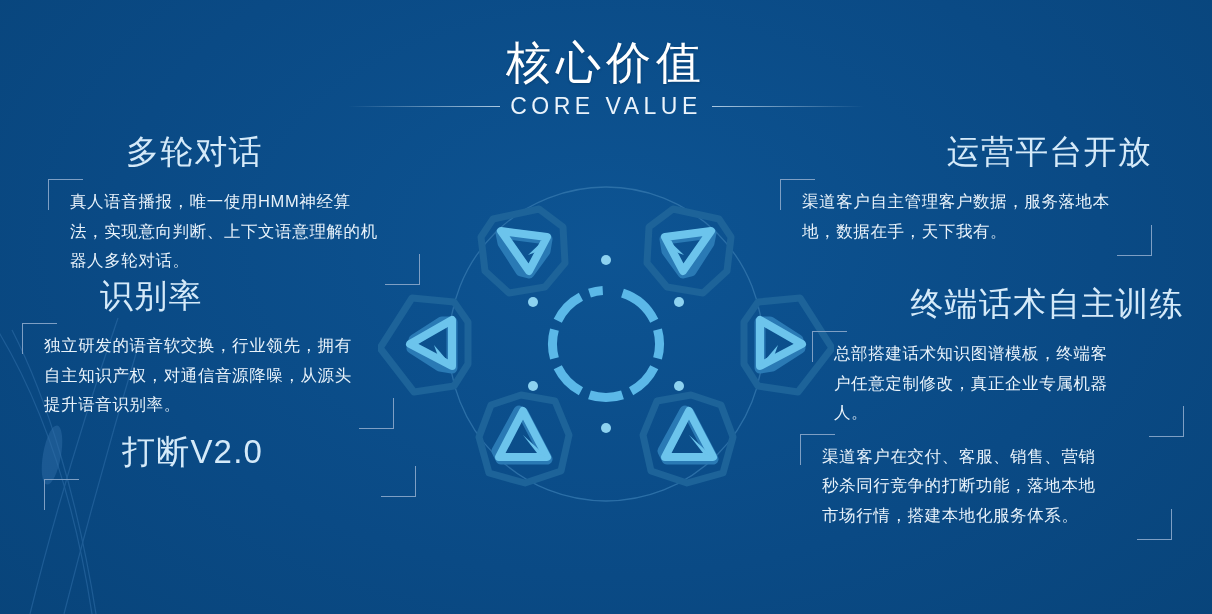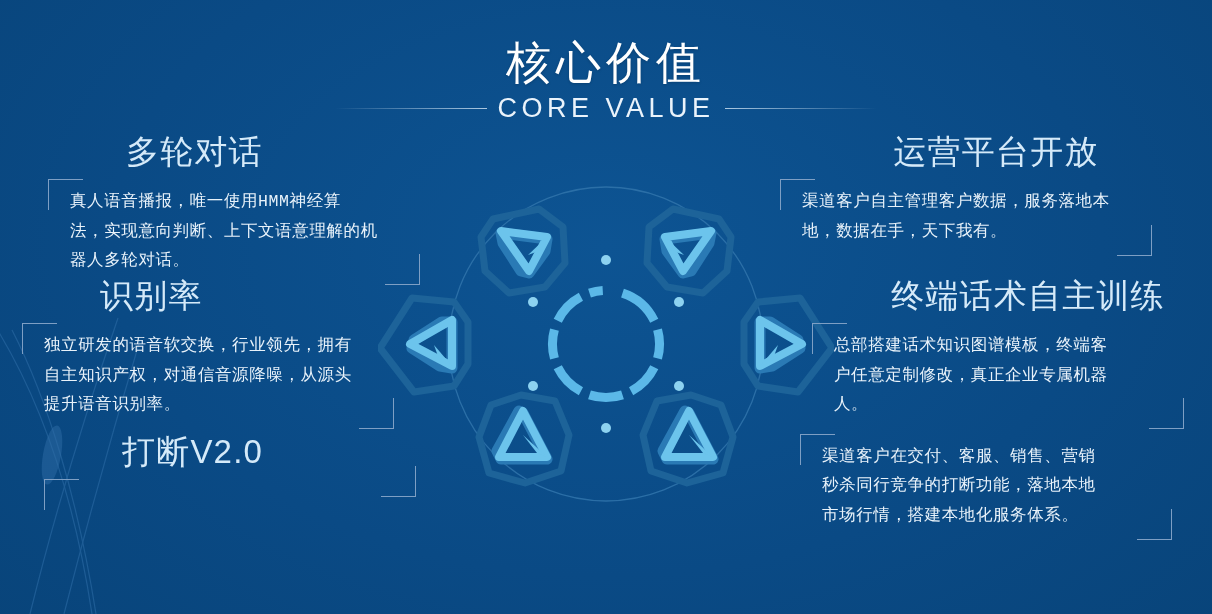--- a/index.html
+++ b/index.html
@@ -53,47 +53,46 @@
     height: 1px;
     width: 152px;
   }
   .title-rule.left {
     background: linear-gradient(to right, rgba(190,214,236,0) 0%, rgba(200,222,240,.85) 100%);
   }
   .title-rule.right {
     background: linear-gradient(to left, rgba(190,214,236,0) 0%, rgba(200,222,240,.85) 100%);
   }
   .title-en {
-    font-size: 27px;
+    font-size: 23px;
     letter-spacing: 4.5px;
     color: #eaf3fb;
     padding: 0 10px;
     white-space: nowrap;
   }
 
   
   .feature {
     position: absolute;
     width: 372px;
   }
   .feature-head {
     font-size: 33px;
     color: #d5eaf9;
     letter-spacing: 1.2px;
     line-height: 1.1;
     margin-bottom: 9px;
     white-space: nowrap;
   }
   .feature.align-left  .feature-head { text-align: left;  padding-left: 78px; }
-  .feature.align-right .feature-head { text-align: center;  padding-left: 60px; }
+  .feature.align-right .feature-head { text-align: right;  padding-left: 60px; }
 
   .body-box {
     position: relative;
     padding: 8px 26px 10px 22px;
-    font-family: Liberation Mono, monospace;
   }
   .body-text {
     font-size: 16.5px;
     line-height: 1.78;
     color: #e8f2fa;
     letter-spacing: .6px;
     white-space: pre-line;
   }
   
   .br {
@@ -264,21 +263,21 @@
   <div class="feature align-right" style="left:780px; top:134px;">
     <div class="feature-head">运营平台开放</div>
     <div class="body-box">
       <span class="br tl"></span>
       <span class="br br2"></span>
       <div class="body-text">渠道客户自主管理客户数据，服务落地本
 地，数据在手，天下我有。</div>
     </div>
   </div>
 
-  <div class="feature align-right" style="left:812px; top:278px;">
+  <div class="feature align-right" style="left:812px; top:286px;">
     <div class="feature-head">终端话术自主训练</div>
     <div class="body-box">
       <span class="br tl"></span>
       <span class="br br2"></span>
       <div class="body-text">总部搭建话术知识图谱模板，终端客
 户任意定制修改，真正企业专属机器
 人。</div>
     </div>
   </div>
 

